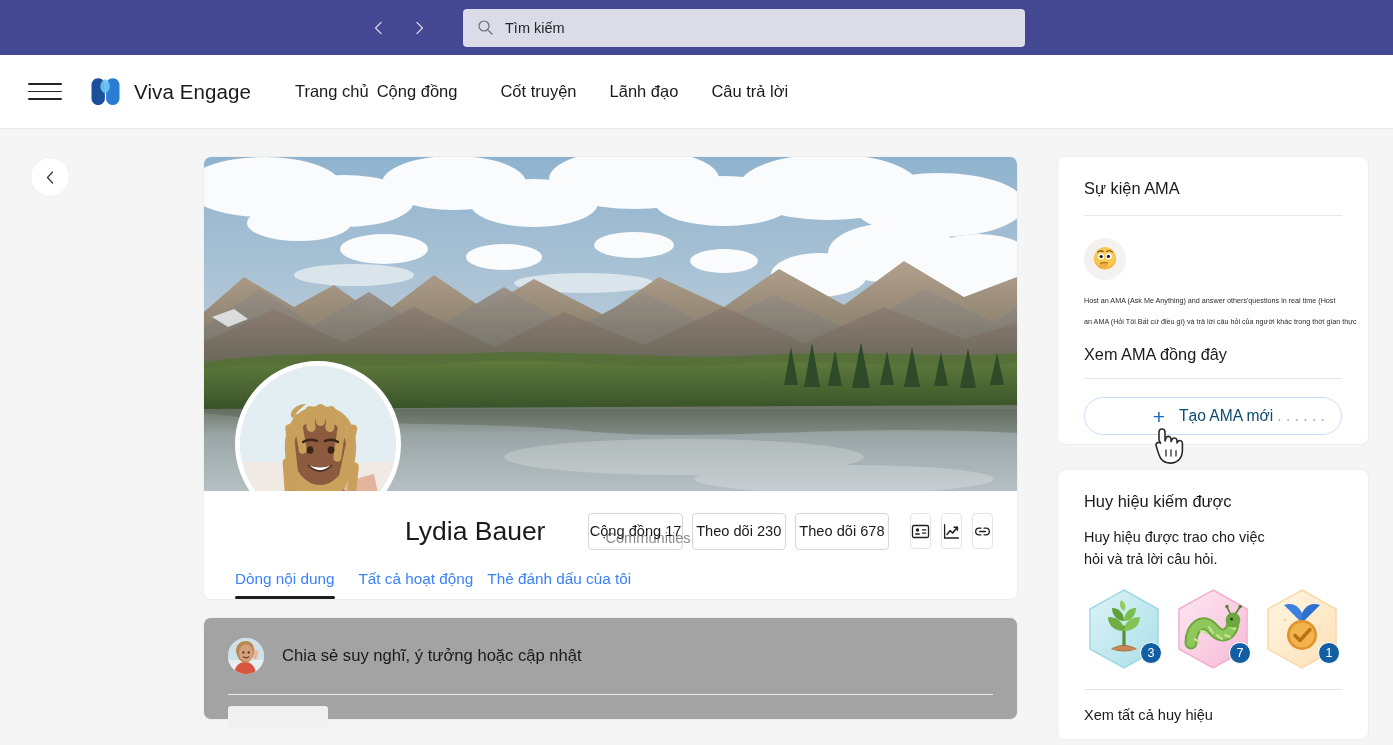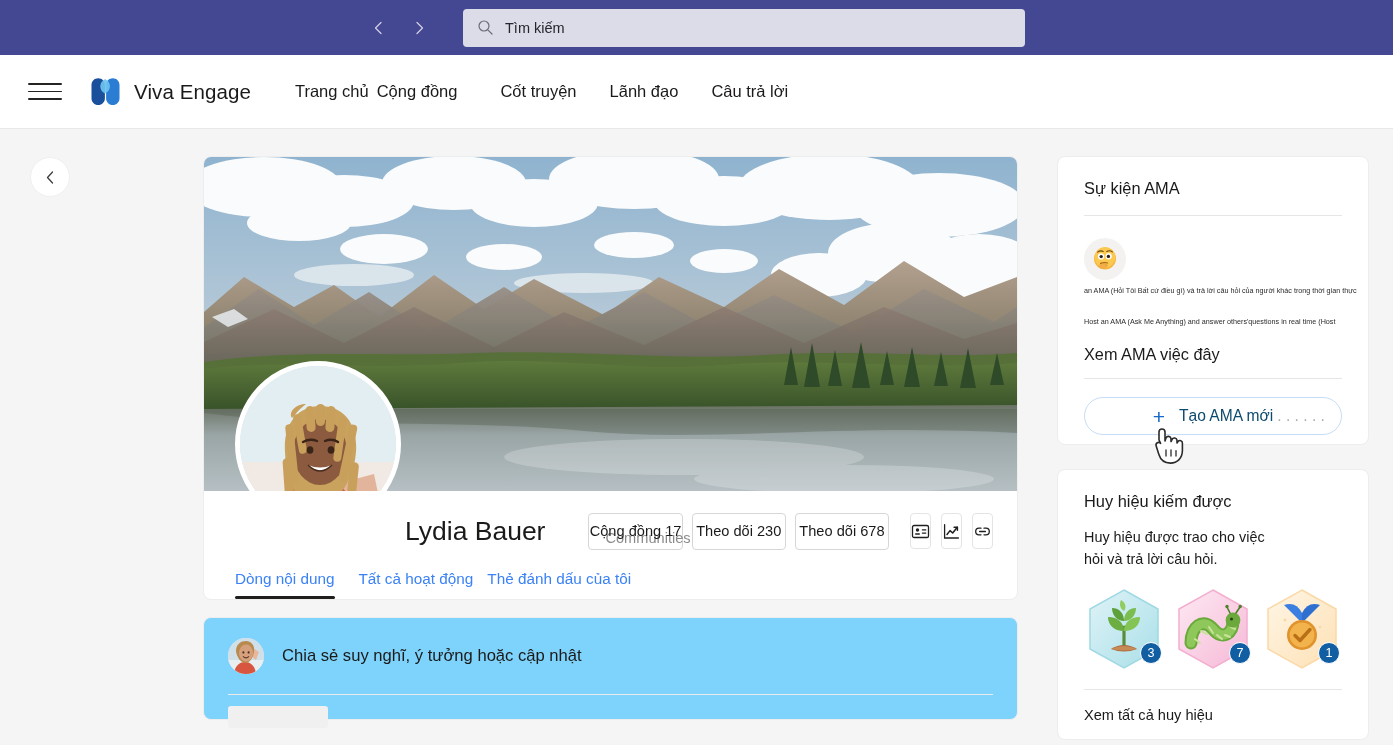--- a/index.html
+++ b/index.html
@@ -128,21 +128,21 @@
     font-size: 15.3px; color: #3b82f6; cursor: pointer; white-space: nowrap;
     padding-bottom: 11px; position: relative;
   }
   .tab.active::after {
     content: ""; position: absolute; left: 0; right: 0; bottom: 0;
     height: 3px; background: #201f1e; border-radius: 2px;
   }
 
   .composer-card {
     margin-top: 17px;
-    background: #7dd3fc; border-radius: 8px;
+    background: #a3a3a3; border-radius: 8px;
     border: 1px solid #ededed;
     padding: 20px 24px 0 24px;
     height: 103px;
   }
   .composer-top { display: flex; align-items: center; gap: 18px; }
   .avatar-sm { width: 36px; height: 36px; border-radius: 50%; overflow: hidden; background: #dfe9ee; flex: 0 0 auto; }
   .composer-ph { font-size: 16.6px; color: #1b1a19; }
   .composer-rule { margin-top: 20px; height: 1px; background: #eaeaea; }
   .composer-chip { margin-top: 11px; width: 100px; height: 22px; background: #f0f0f0; border-radius: 3px; }
 
@@ -462,23 +462,23 @@
           <circle cx="17.6" cy="11.2" r="3.1" fill="#ffffff"></circle>
           <circle cx="10.2" cy="11.6" r="1.7" fill="#2b2118"></circle>
           <circle cx="17.4" cy="11.4" r="1.7" fill="#2b2118"></circle>
           <path d="M6.6 7.1 q3 -2 5.6 -.6" stroke="#6d4a12" stroke-width="1.1" fill="none" stroke-linecap="round"></path>
           <path d="M15.8 6.4 q2.8 -1.6 5.6 .5" stroke="#6d4a12" stroke-width="1.1" fill="none" stroke-linecap="round"></path>
           <path d="M9.6 18.4 q3.4 -1.4 7 -.4" stroke="#a8641a" stroke-width="1.2" fill="none" stroke-linecap="round"></path>
           <path d="M8.4 21.8 q1.4 -3.6 5.4 -3.2 q3.2 .4 2.8 2.4 q-.4 1.6 -2.6 1.4" fill="#e8a23a"></path>
           <ellipse cx="11.6" cy="21.2" rx="3.8" ry="2.4" fill="#f0ad48"></ellipse>
         </svg>
       </div>
+      <div class="ama-desc">Host an AMA (Ask Me Anything) and answer others'questions in real time (Host</div>
       <div class="ama-desc" style="margin-top:2px;">an AMA (Hỏi Tôi Bất cứ điều gì) và trả lời câu hỏi của người khác trong thời gian thực</div>
-      <div class="ama-desc">Host an AMA (Ask Me Anything) and answer others'questions in real time (Host</div>
-      <div class="ama-link">Xem AMA việc đây</div>
+      <div class="ama-link">Xem AMA đồng đây</div>
       <div class="rail-rule" style="margin-top:14px;"></div>
       <div class="ama-btn">
         <span class="plus">+</span>
         <span class="lbl" data-ghost=". . . . . .">Tạo AMA mới</span>
         <svg class="cursor-hand" viewBox="0 0 42 46">
           <path d="M12 16 v-8 a3 3 0 0 1 6 0 v9 l1 -3 a2.6 2.6 0 0 1 5 .6 l0 3 l1 -2 a2.6 2.6 0 0 1 5 .8 l0 2.6 l1 -1.4 a2.4 2.4 0 0 1 4.4 1.5 v7.5 c0 7.5 -5 12.5 -12 12.5 c-6 0 -10 -3.5 -11.6 -8.8 l-2.6 -8.4 a2.6 2.6 0 0 1 4.4 -2.6 Z" fill="#ffffff" stroke="#2b2b2b" stroke-width="1.6" stroke-linejoin="round"></path>
           <path d="M19 26 v6 M24 26 v6 M29 26.6 v5.4" stroke="#2b2b2b" stroke-width="1.3" stroke-linecap="round"></path>
         </svg>
       </div>
     </div>

